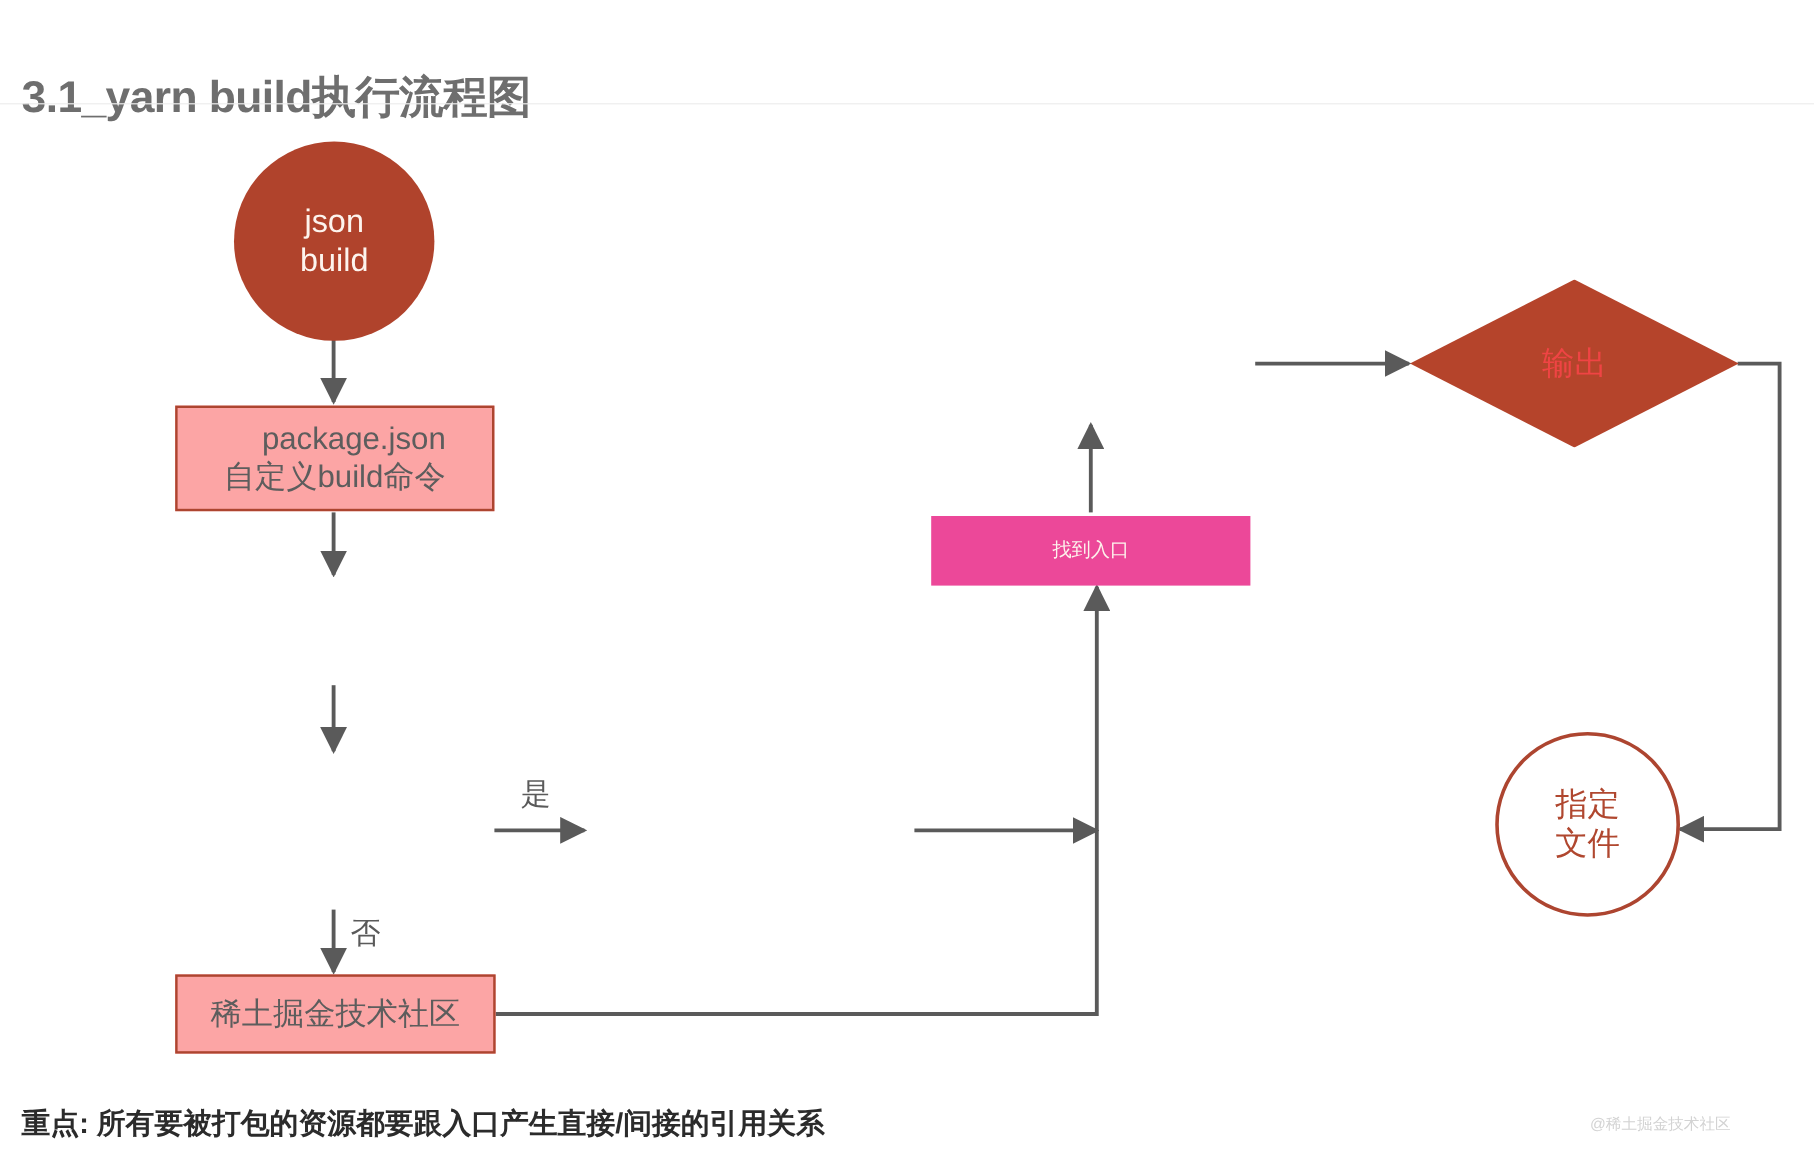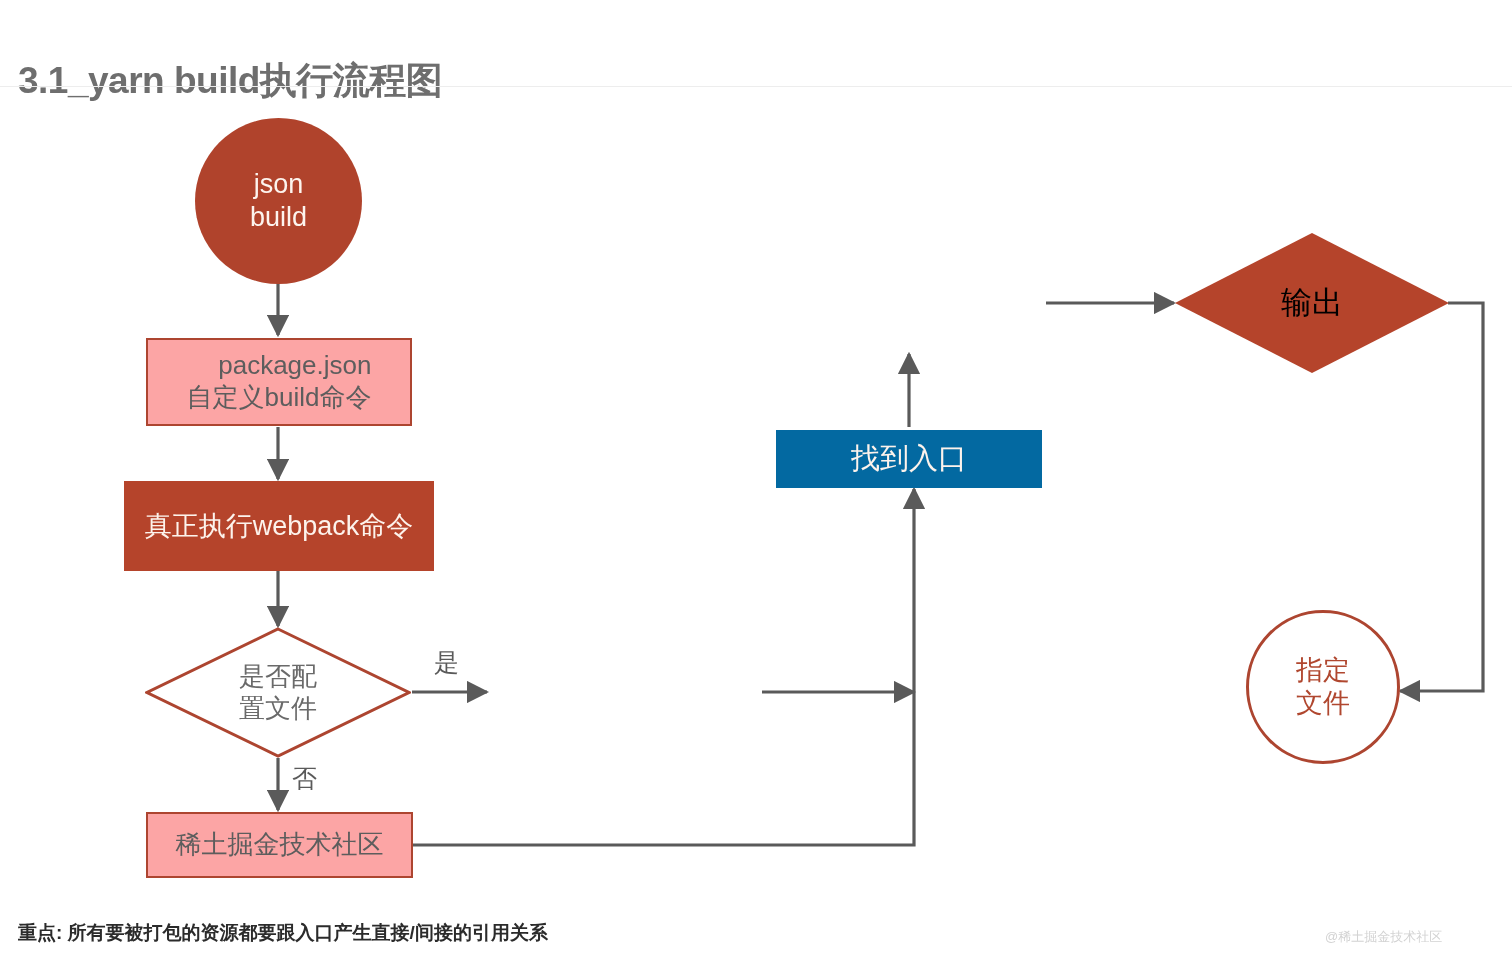--- a/index.html
+++ b/index.html
@@ -83,23 +83,23 @@
     color: #5d5d5d;
     font-size: 26px;
     text-align: right;
   }
   .node-box-filled {
     background: #b5442b;
     color: #fdf3ec;
     font-size: 27px;
   }
   .node-box-filled-sm {
-    background: #0369a1;
+    background: #ec4899;
     color: #fdf3ec;
-    font-size: 29px;
+    font-size: 16px;
   }
 
   
   .diamond-wrap {
     position: absolute;
   }
   .diamond-wrap svg {
     position: absolute;
     left: 0;
     top: 0;
@@ -111,36 +111,36 @@
     width: 100%;
     height: 100%;
     display: flex;
     align-items: center;
     justify-content: center;
     text-align: center;
     line-height: 1.2;
     white-space: pre-line;
   }
   .diamond-label.outline { color: #6a6a6a; font-size: 26px; }
-  .diamond-label.filled  { color: #000000; font-size: 31px; }
+  .diamond-label.filled  { color: #ef4444; font-size: 27px; }
 
   
   .edge-label {
     position: absolute;
     color: #5a5a5a;
     font-size: 25px;
     line-height: 1;
   }
 
   
   #footer-note {
     position: absolute;
     left: 18px;
     top: 920px;
-    font-size: 19px;
+    font-size: 24px;
     font-weight: bold;
     color: #2b2b2b;
     white-space: nowrap;
   }
   #watermark {
     position: absolute;
     left: 1325px;
     top: 928px;
     font-size: 13px;
     color: #d3d3d3;
@@ -184,29 +184,21 @@
       <polyline points="1448,217 1483,217 1483,605 1400,605" marker-end="url(#arrow)"></polyline>
     </g>
   </svg>
 
   <div class="node node-circle-filled" style="left:195px; top:32px; width:167px; height:166px;">json
 build</div>
 
   <div class="node node-box-outline" style="left:146px; top:252px; width:266px; height:88px;">package.json
 自定义build命令</div>
 
-  <div class="node node-box-filled" style="left:124px; top:395px; width:310px; height:90px;">真正执行webpack命令</div>
-
-  <div class="diamond-wrap" style="left:145px; top:541px; width:266px; height:131px;">
-    <svg width="266" height="131" viewBox="0 0 266 131" xmlns="http://www.w3.org/2000/svg">
-      <polygon points="133,2 264,65.5 133,129 2,65.5" fill="#ffffff" stroke="#ad4530" stroke-width="3"></polygon>
-    </svg>
-    <div class="diamond-label outline">是否配
-置文件</div>
-  </div>
+
 
 
   <div class="node node-box-outline" style="left:146px; top:726px; width:267px; height:66px;">稀土掘金技术社区</div>
 
   <div class="node node-box-filled-sm" style="left:776px; top:344px; width:266px; height:58px;">找到入口</div>
 
 
   <div class="diamond-wrap" style="left:1175px; top:147px; width:274px; height:140px;">
     <svg width="274" height="140" viewBox="0 0 274 140" xmlns="http://www.w3.org/2000/svg">
       <polygon points="137,0 274,70 137,140 0,70" fill="#b5442b"></polygon>

